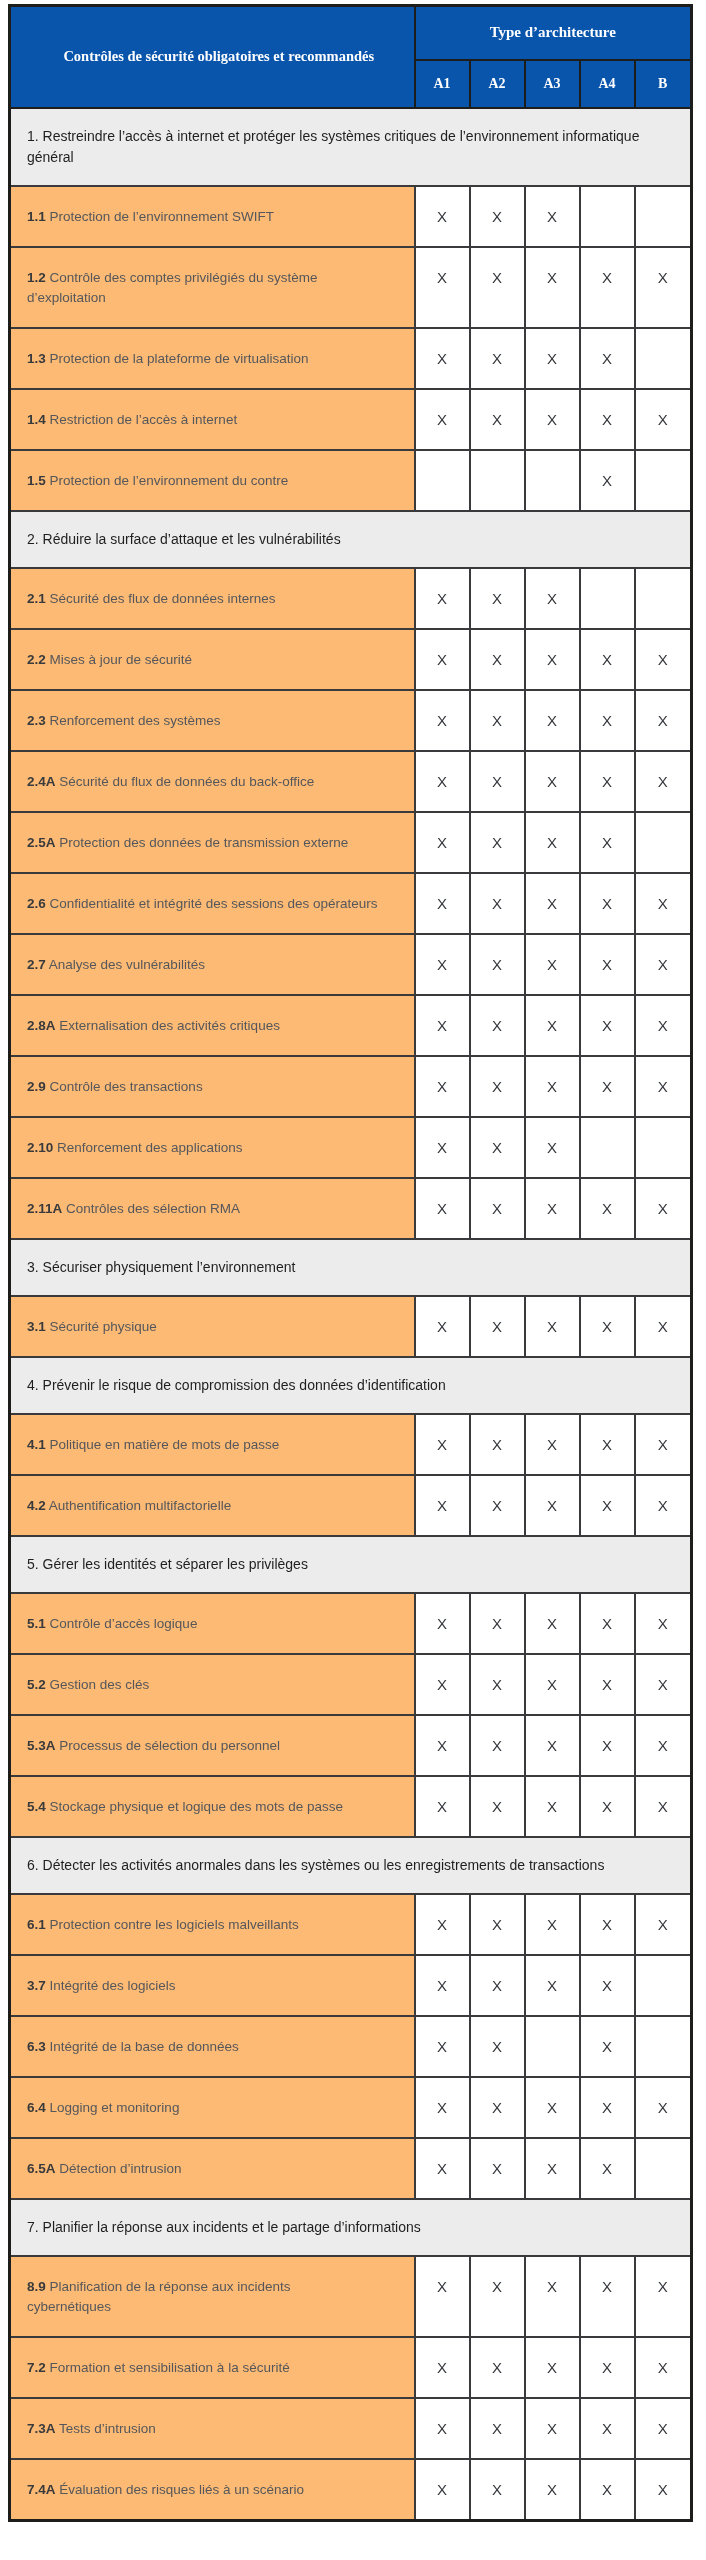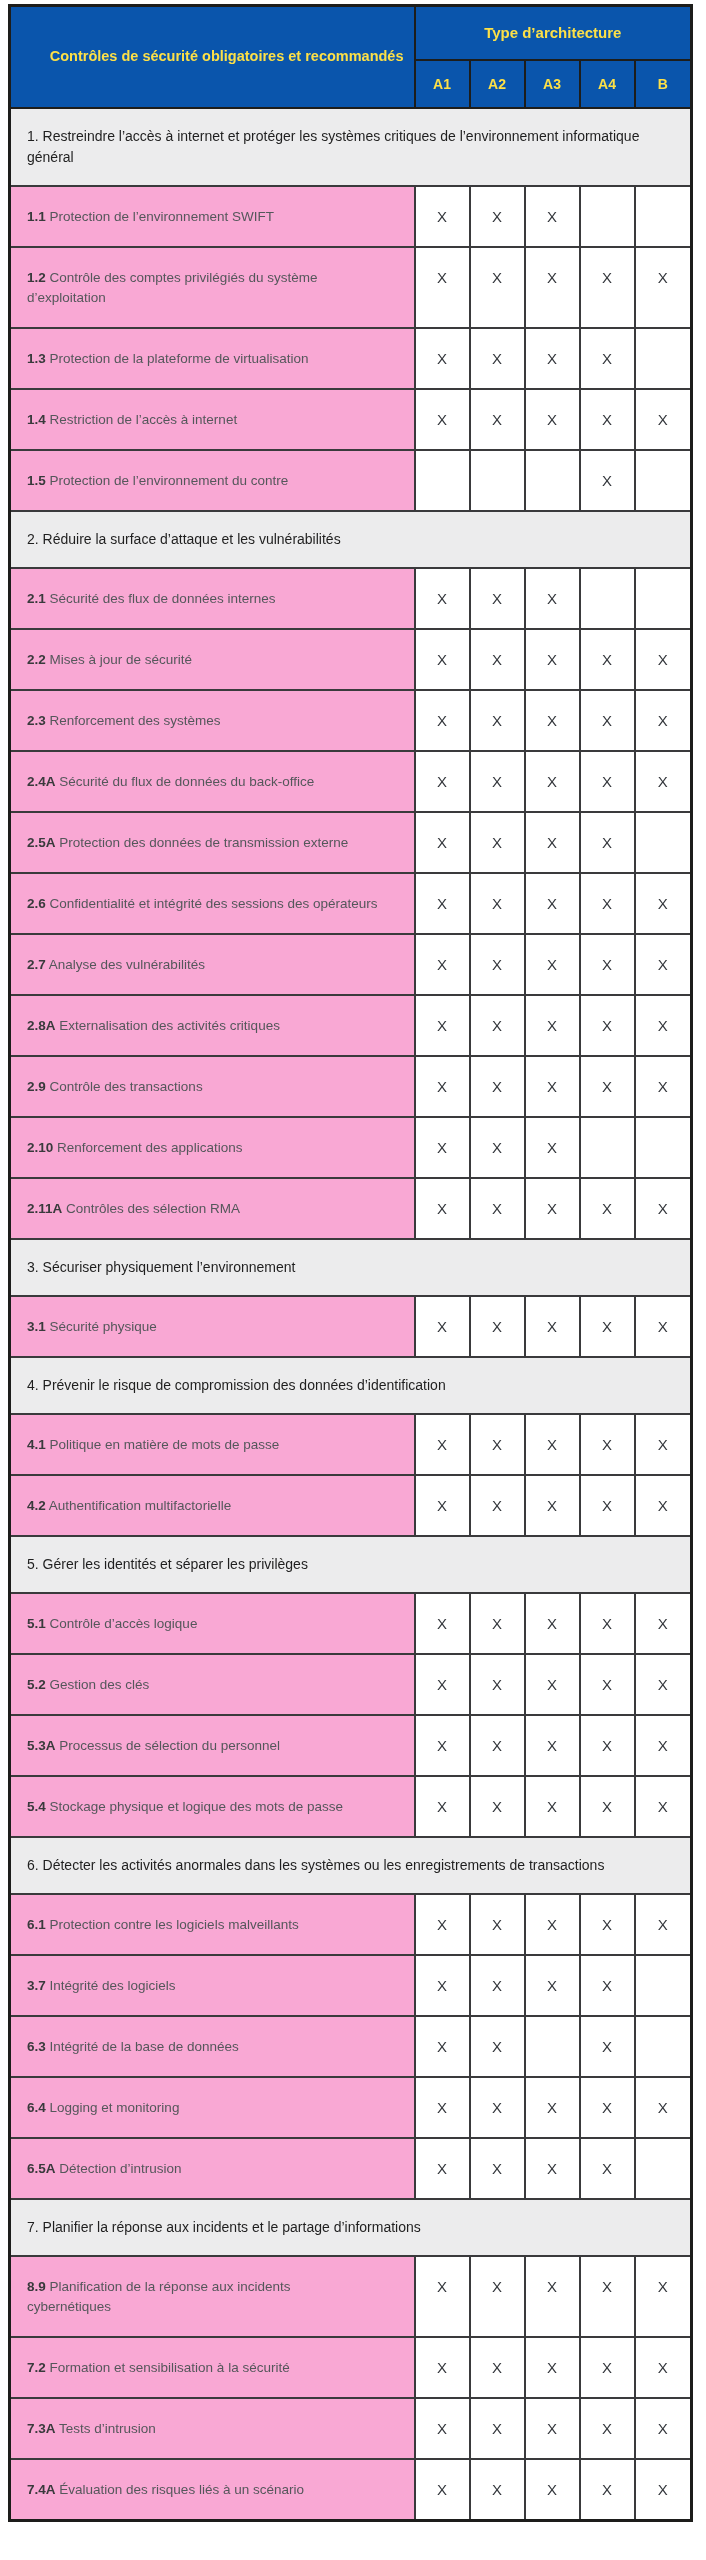--- a/index.html
+++ b/index.html
@@ -26,26 +26,27 @@
     table-layout:fixed;
     border-collapse:collapse;
     border:3px solid var(--grid-dark);
   }
   col.c-label{width:405px;}
   col.c-a{width:55px;}
   col.c-b{width:57px;}
 
   thead th{
     background:var(--blue);
-    color:#fde047;
+    color:#ffffff;
     border:2px solid var(--grid-dark);
     font-weight:bold;
+    font-family:Liberation Serif, serif;
   }
   th.controls-head{
-    text-align:right;
+    text-align:center;
     vertical-align:middle;
     padding:10px 10px 10px 23px;
     font-size:14.5px;
     line-height:19px;
   }
   th.type-head{
     height:54px;
     text-align:center;
     vertical-align:middle;
     font-size:15px;
@@ -62,21 +63,21 @@
   td.section-cell{
     background:var(--section-bg);
     color:#1f1f1f;
     font-weight:normal;
     font-size:14px;
     line-height:21px;
     padding:17px 16px;
     vertical-align:top;
   }
   td.label-cell{
-    background:#f9a8d4;
+    background:#fdba74;
     padding:20px 36px 19px 16px;
     font-size:13.5px;
     line-height:20px;
     color:var(--label);
     vertical-align:top;
   }
   td.label-cell .num{
     font-weight:bold;
     color:var(--num);
   }

